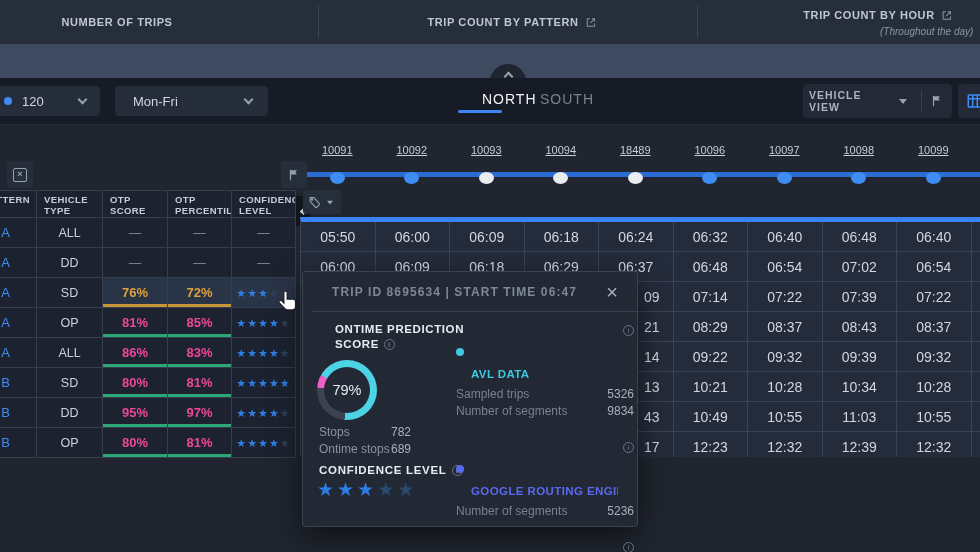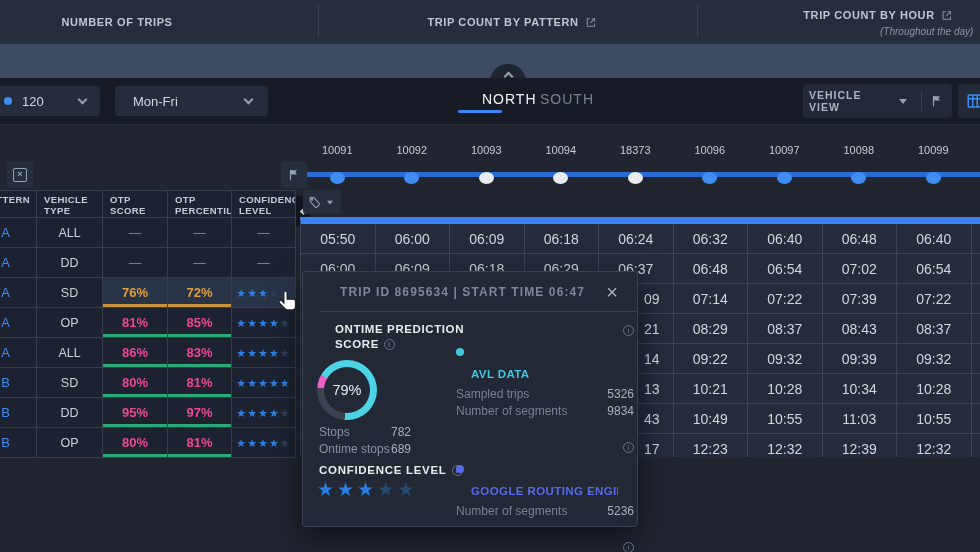--- a/index.html
+++ b/index.html
@@ -34,21 +34,21 @@
   .vview{position:absolute;left:803px;top:84px;width:149px;height:34px;background:#232936;border-radius:4px;display:flex;align-items:center;}
   .vview .lbl{font-size:10.5px;font-weight:bold;letter-spacing:1px;color:#aab3c2;margin-left:6px;}
   .caret{width:0;height:0;border-left:4px solid transparent;border-right:4px solid transparent;border-top:5px solid #96a0b0;display:inline-block;}
   .vview .caret{margin-left:9px;}
   .vview .vdiv{width:1px;height:20px;background:#39404e;margin-left:14px;}
   .icon-btn{display:flex;align-items:center;justify-content:center;}
   .gridbtn{position:absolute;left:958px;top:84px;width:34px;height:34px;background:#232936;border-radius:4px;display:flex;align-items:center;justify-content:center;}
   .tl-line{position:absolute;left:300px;top:172px;width:680px;height:5px;background:#2b6cd4;}
   .tl-cols{position:absolute;left:300px;top:142px;width:680px;height:42px;display:flex;overflow:hidden;}
   .tl-col{width:74.5px;flex:0 0 74.5px;display:flex;flex-direction:column;align-items:center;}
-  .tl-label{height:16px;line-height:16px;font-size:11px;color:#c6cdd6;margin-bottom:14px;}
+  .tl-label{height:16px;line-height:16px;font-size:11px;color:#c6cdd6;margin-bottom:14px;text-decoration:underline;}
   .tl-dot{width:15px;height:15px;border-radius:50%;position:relative;z-index:2;}
   .tl-dot.blue{background:#3f8cf2;}
   .tl-dot.white{background:#e9ecf0;}
 
   
   .tbl-tools-x{position:absolute;left:7px;top:161px;width:26px;height:27px;background:#272e3b;border-radius:3px;display:flex;align-items:center;justify-content:center;}
   .xsq{width:14px;height:14px;border:1.5px solid #98a1b0;border-radius:2px;color:#98a1b0;font-size:9px;line-height:11px;text-align:center;}
   .xsq::before{content:"×";font-weight:bold;}
   .tbl-tools-flag{position:absolute;left:281px;top:161px;width:26px;height:27px;background:#272e3b;border-radius:3px;display:flex;align-items:center;justify-content:center;}
   .otp-table{position:absolute;left:-36px;top:190px;width:332px;background:#1c2230;border-top:1px solid #343e4d;}
@@ -74,27 +74,27 @@
   .stars.big .star.off{color:#264a70;}
   .collapse-tab{position:absolute;left:296px;top:196px;width:14px;height:30px;background:#11151d;border-radius:0 4px 4px 0;display:flex;align-items:center;justify-content:center;}
   .collapse-tab .chv{width:5px;height:5px;border-color:#c8cfd9;}
 
   
   .tagbtn{position:absolute;left:303px;top:190px;width:38px;height:24px;background:#272e3b;border-radius:3px;display:flex;align-items:center;}
   .tagbtn svg{margin-left:5px;}
   .tagbtn .caret{margin-left:5px;transform:scale(.75);}
 
   
-  .time-grid{position:absolute;left:300px;top:217px;width:680px;height:240px;overflow:hidden;display:grid;grid-template-columns:repeat(10,74.5px);grid-auto-rows:30px;border-top:7px solid #3b82f6;border-left:1px solid #3a4454;background:#242b3a;}
+  .time-grid{position:absolute;left:300px;top:217px;width:680px;height:240px;overflow:hidden;display:grid;grid-template-columns:repeat(10,74.5px);grid-auto-rows:30px;border-top:5px solid #3b82f6;border-left:1px solid #3a4454;background:#242b3a;}
   .gcell{border-right:1px solid #3a4454;border-bottom:1px solid #3a4454;display:flex;align-items:center;justify-content:center;font-size:14px;color:#d2d7df;}
   .gcell.partial{justify-content:flex-end;padding-right:13px;}
 
   
   .popup{position:absolute;left:302px;top:271px;width:336px;height:256px;background:#222834;border:1px solid #3a4150;border-radius:3px;box-shadow:0 10px 30px rgba(0,0,0,.55);z-index:50;}
-  .pp-head{position:absolute;left:16px;top:0;right:0;height:40px;border-bottom:1px solid #39404e;display:flex;align-items:center;}
+  .pp-head{position:absolute;left:8px;top:0;right:0;height:40px;border-bottom:1px solid #39404e;display:flex;align-items:center;}
   .pp-title{margin-left:21px;font-size:12px;font-weight:bold;letter-spacing:1.1px;color:#7e8898;}
   .pp-close{position:absolute;right:12px;top:7px;width:26px;height:26px;display:flex;align-items:center;justify-content:center;color:#aab2bf;font-size:20px;cursor:default;}
   .pp-close::before{content:"×";}
   .pp-score-label{position:absolute;left:32px;top:50px;font-size:11.5px;font-weight:bold;letter-spacing:.6px;color:#e8ecf1;line-height:15px;}
   .info{display:inline-flex;width:11px;height:11px;border:1px solid #6b7483;border-radius:50%;color:#6b7483;font-size:8px;align-items:center;justify-content:center;vertical-align:1px;margin-left:5px;}
   .info::before{content:"i";}
   .donut{position:absolute;left:14px;top:88px;width:60px;height:60px;border-radius:50%;background:conic-gradient(from 0deg,#4cd4e6 0deg 185deg,#3c4252 185deg 275deg,#ee5ec7 275deg 300deg,#4cd4e6 300deg 360deg);display:flex;align-items:center;justify-content:center;}
   .donut .hole{width:46px;height:46px;border-radius:50%;background:#222834;display:flex;align-items:center;justify-content:center;font-size:14.5px;color:#e8ecf1;}
   .pp-stats{position:absolute;left:16px;top:152px;width:92px;font-size:12px;color:#8a93a2;}
   .pp-stats .kv{display:flex;justify-content:space-between;line-height:17px;}
@@ -192,21 +192,21 @@
       </div>
       <div class="tl-col">
         <div class="tl-label">10093</div>
         <div class="tl-dot white"></div>
       </div>
       <div class="tl-col">
         <div class="tl-label">10094</div>
         <div class="tl-dot white"></div>
       </div>
       <div class="tl-col">
-        <div class="tl-label">18373</div>
+        <div class="tl-label">18489</div>
         <div class="tl-dot white"></div>
       </div>
       <div class="tl-col">
         <div class="tl-label">10096</div>
         <div class="tl-dot blue"></div>
       </div>
       <div class="tl-col">
         <div class="tl-label">10097</div>
         <div class="tl-dot blue"></div>
       </div>

